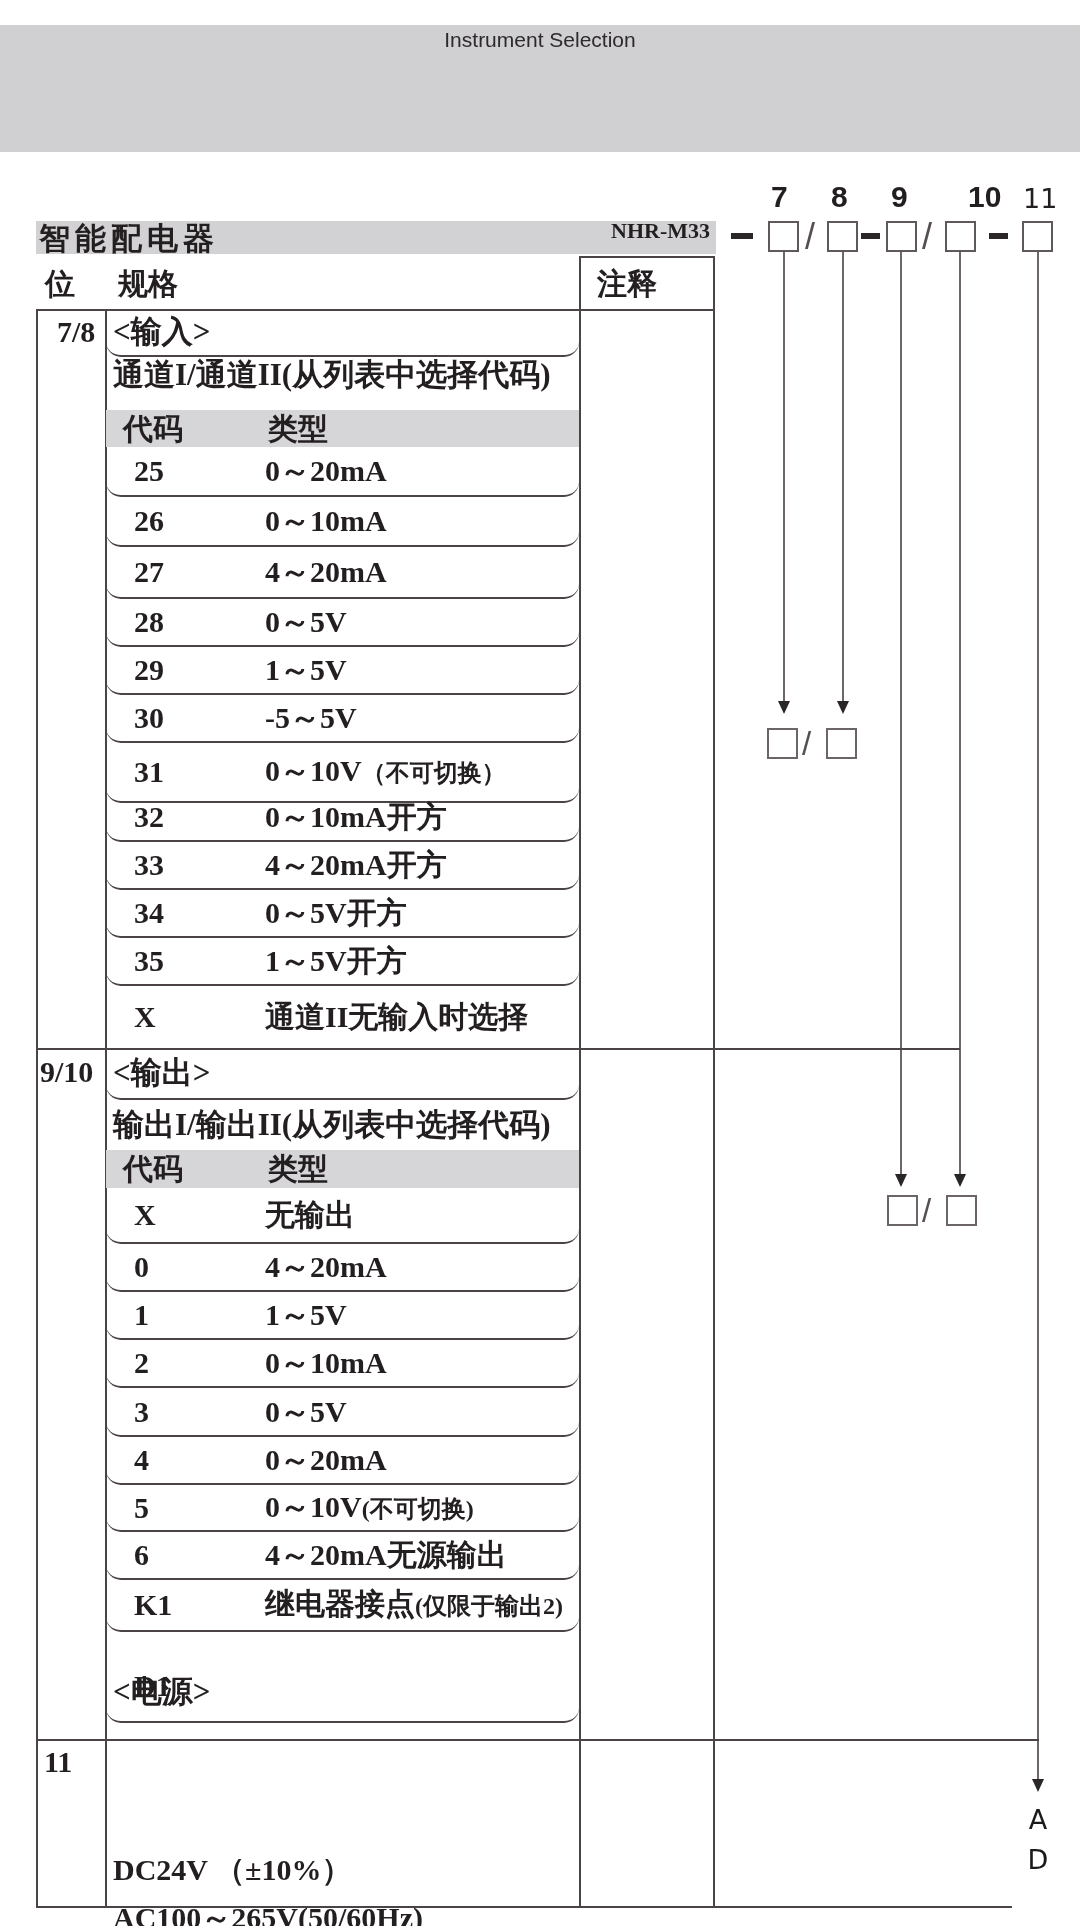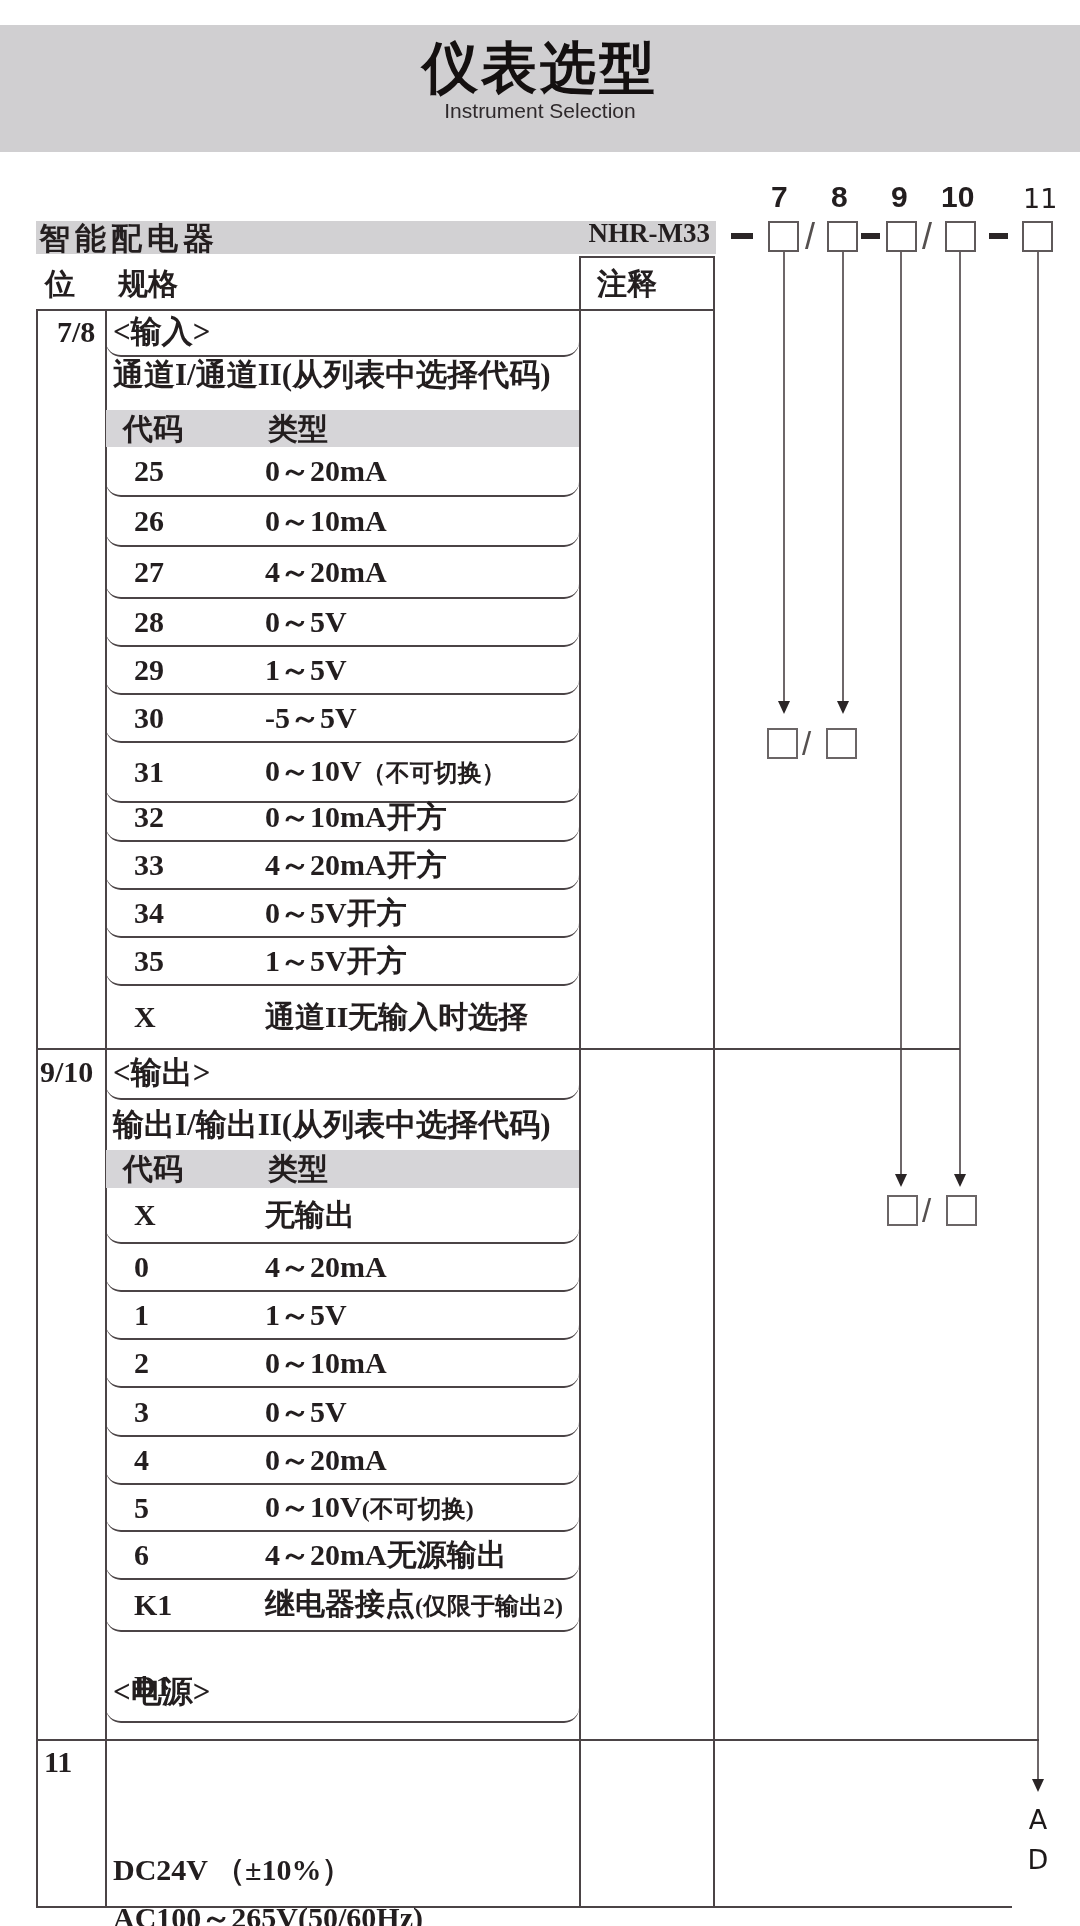--- a/index.html
+++ b/index.html
@@ -12,21 +12,21 @@
                 padding-top:15px;letter-spacing:3px;color:#141010;}
   .banner-sub{font-family:"Liberation Sans",sans-serif;font-size:21px;color:#2e292b;margin-top:3px;}
 
   
   .hline{position:absolute;height:2px;background:#4b4446;}
   .vline{position:absolute;width:2px;background:#4b4446;}
 
   
   .product{position:absolute;left:36px;top:221px;width:680px;height:33px;background:#d2d1d3;}
   .product-name{position:absolute;left:3px;top:-3px;font-size:31px;font-weight:bold;letter-spacing:5px;white-space:nowrap;}
-  .product-model{position:absolute;right:6px;top:-3px;font-size:27px;font-weight:bold;white-space:nowrap;}
+  .product-model{position:absolute;right:6px;top:-3px;font-size:22px;font-weight:bold;white-space:nowrap;}
 
   
   .colhead{position:absolute;font-size:30px;font-weight:bold;white-space:nowrap;}
 
   
   .num{position:absolute;top:180px;font-family:"Liberation Sans",sans-serif;font-weight:bold;font-size:30px;}
   .num.light{font-family:"DejaVu Sans",sans-serif;font-weight:normal;font-size:27px;top:183px;}
 
   
   .cbox{position:absolute;top:221px;width:27px;height:27px;border:2px solid #5f595a;background:#fff;}
@@ -57,33 +57,32 @@
              white-space:nowrap;line-height:44px;}
   .spec-cell{position:absolute;left:7px;top:50%;transform:translateY(-50%);font-size:30px;font-weight:bold;white-space:nowrap;}
   .note{font-size:24px;}
 </style>
 </head>
 <body>
 
 <div class="page">
 
   <div class="banner">
-    <div class="banner-title">仪表选型</div>
     <div class="banner-sub">Instrument Selection</div>
   </div>
 
   <div class="product">
     <span class="product-name">智能配电器</span>
     <span class="product-model">NHR-M33</span>
   </div>
 
   <span class="num" style="left:771px;">7</span>
   <span class="num" style="left:831px;">8</span>
   <span class="num" style="left:891px;">9</span>
-  <span class="num" style="left:941px;text-align:right;">10</span>
+  <span class="num" style="left:968px;text-align:right;">10</span>
   <span class="num light" style="left:1023px;">11</span>
 
   <div class="dash" style="left:731px;width:22px;"></div>
   <div class="cbox" style="left:768px;"></div>
   <span class="slash" style="left:805px;top:219px;">/</span>
   <div class="cbox" style="left:827px;"></div>
   <div class="dash" style="left:861px;width:19px;"></div>
   <div class="cbox" style="left:886px;"></div>
   <span class="slash" style="left:922px;top:219px;">/</span>
   <div class="cbox" style="left:945px;"></div>

